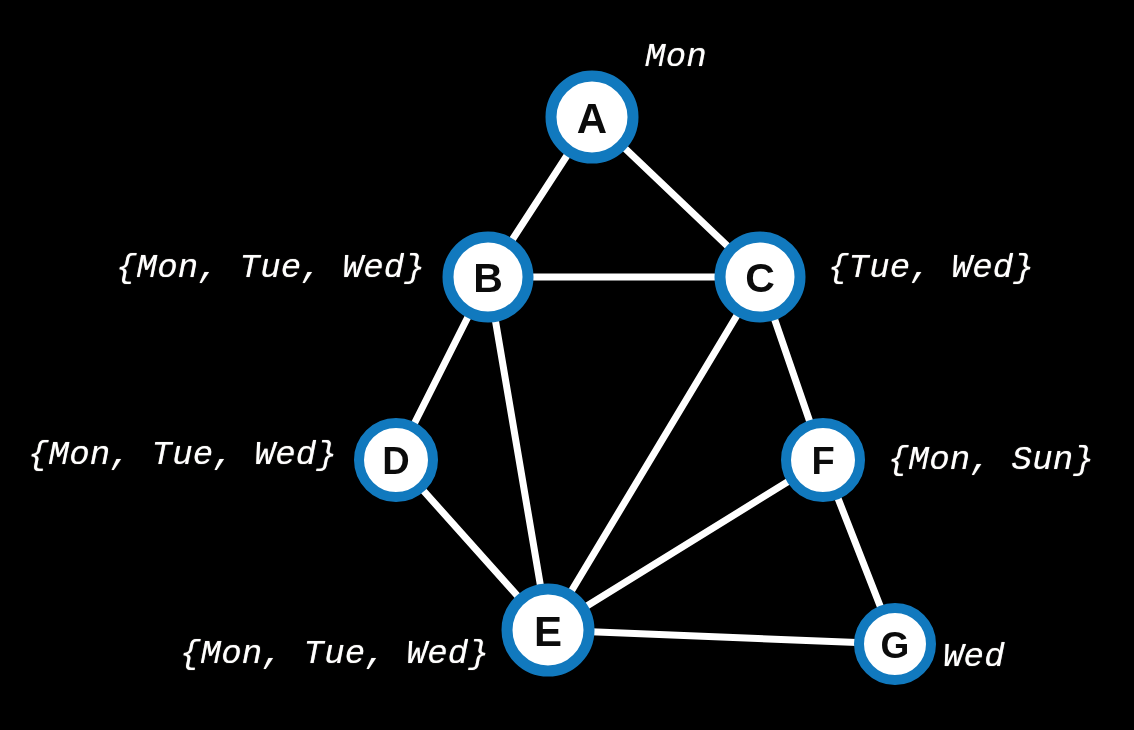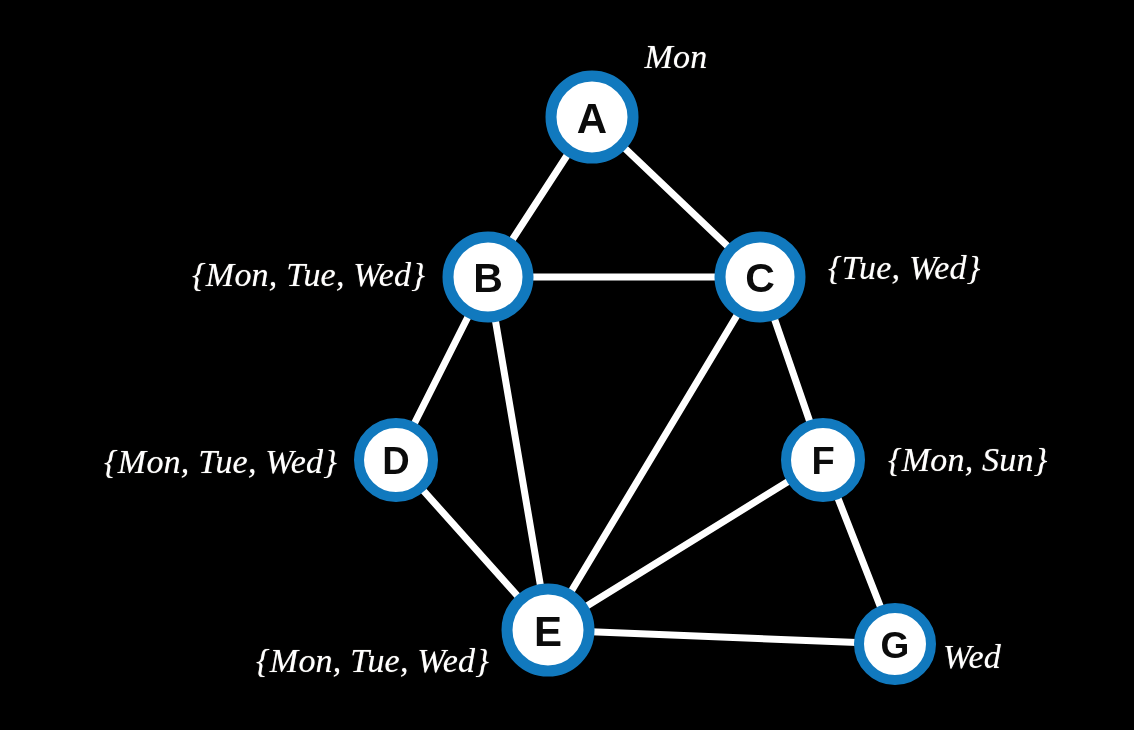--- a/index.html
+++ b/index.html
@@ -34,30 +34,30 @@
   .node-letter {
     font-family: "Liberation Sans", sans-serif;
     font-weight: bold;
     fill: #0b0b0b;
     text-anchor: middle;
     dominant-baseline: central;
     user-select: none;
   }
   .domain-label {
     position: absolute;
-    font-family: Liberation Serif, serif;
+    font-family: Liberation Mono, monospace;
     font-style: italic;
     font-size: 34px;
     color: #ffffff;
     white-space: nowrap;
     letter-spacing: 0.2px;
     text-shadow: 0 0 1px rgba(255,245,230,0.65);
   }
   .lbl-right { transform: translate(0, -50%); text-align: right; }
-  .lbl-left  { transform: translate(-100%, -50%); margin-top: 7px; }
+  .lbl-left  { transform: translate(-100%, -50%); }
   .lbl-center{ transform: translate(-50%, -50%); }
 </style>
 </head>
 <body>
 
 <div id="graph-canvas">
   <svg id="graph-svg" viewBox="0 0 1134 730" xmlns="http://www.w3.org/2000/svg">
     <g id="edges-layer">
         <line x1="592" y1="117" x2="488" y2="277" class="edge-line" stroke="#FFFFFF" stroke-width="7"></line>
         <line x1="592" y1="117" x2="760" y2="277" class="edge-line" stroke="#FFFFFF" stroke-width="7"></line>

